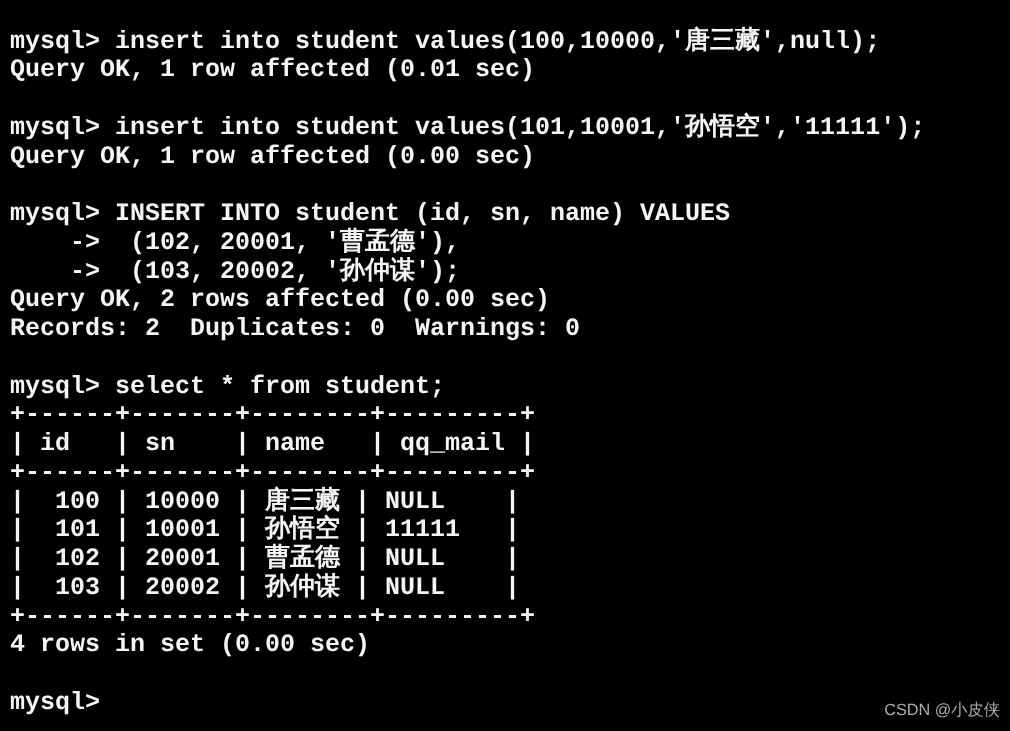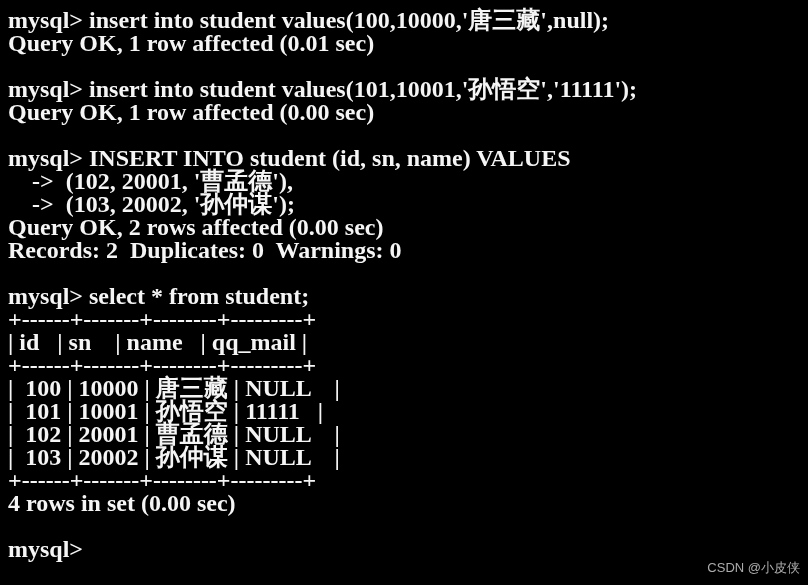--- a/index.html
+++ b/index.html
@@ -4,27 +4,27 @@
 <style>
   html, body {
     margin: 0;
     padding: 0;
     background: #000;
     width: 808px;
     height: 585px;
     overflow: hidden;
   }
   .terminal {
-    font-family: Liberation Serif, serif;
-    font-size: 24px;
+    font-family: Liberation Mono, monospace;
+    font-size: 20px;
     line-height: 23px;
     color: #f5f5f5;
     font-weight: 600;
     white-space: pre;
-    padding: 9px 8px 0 8px;
+    padding: 22px 8px 0 8px;
     letter-spacing: 0px;
   }
   .watermark {
     position: absolute;
     right: 8px;
     bottom: 8px;
     font-family: sans-serif;
     font-size: 13px;
     color: #c9c9c9;
     opacity: 0.85;

